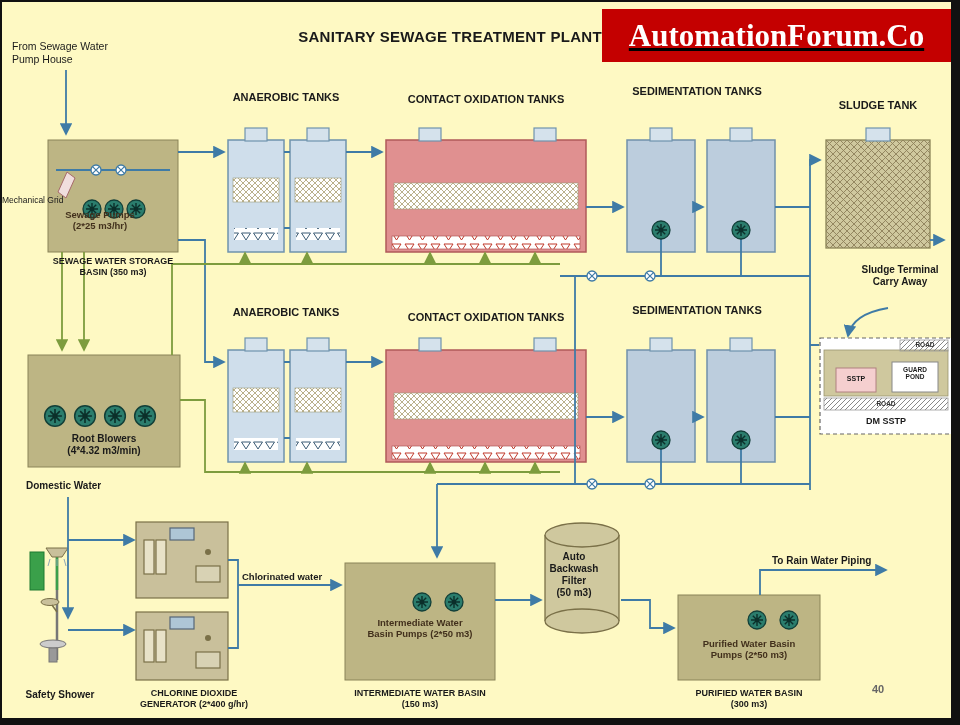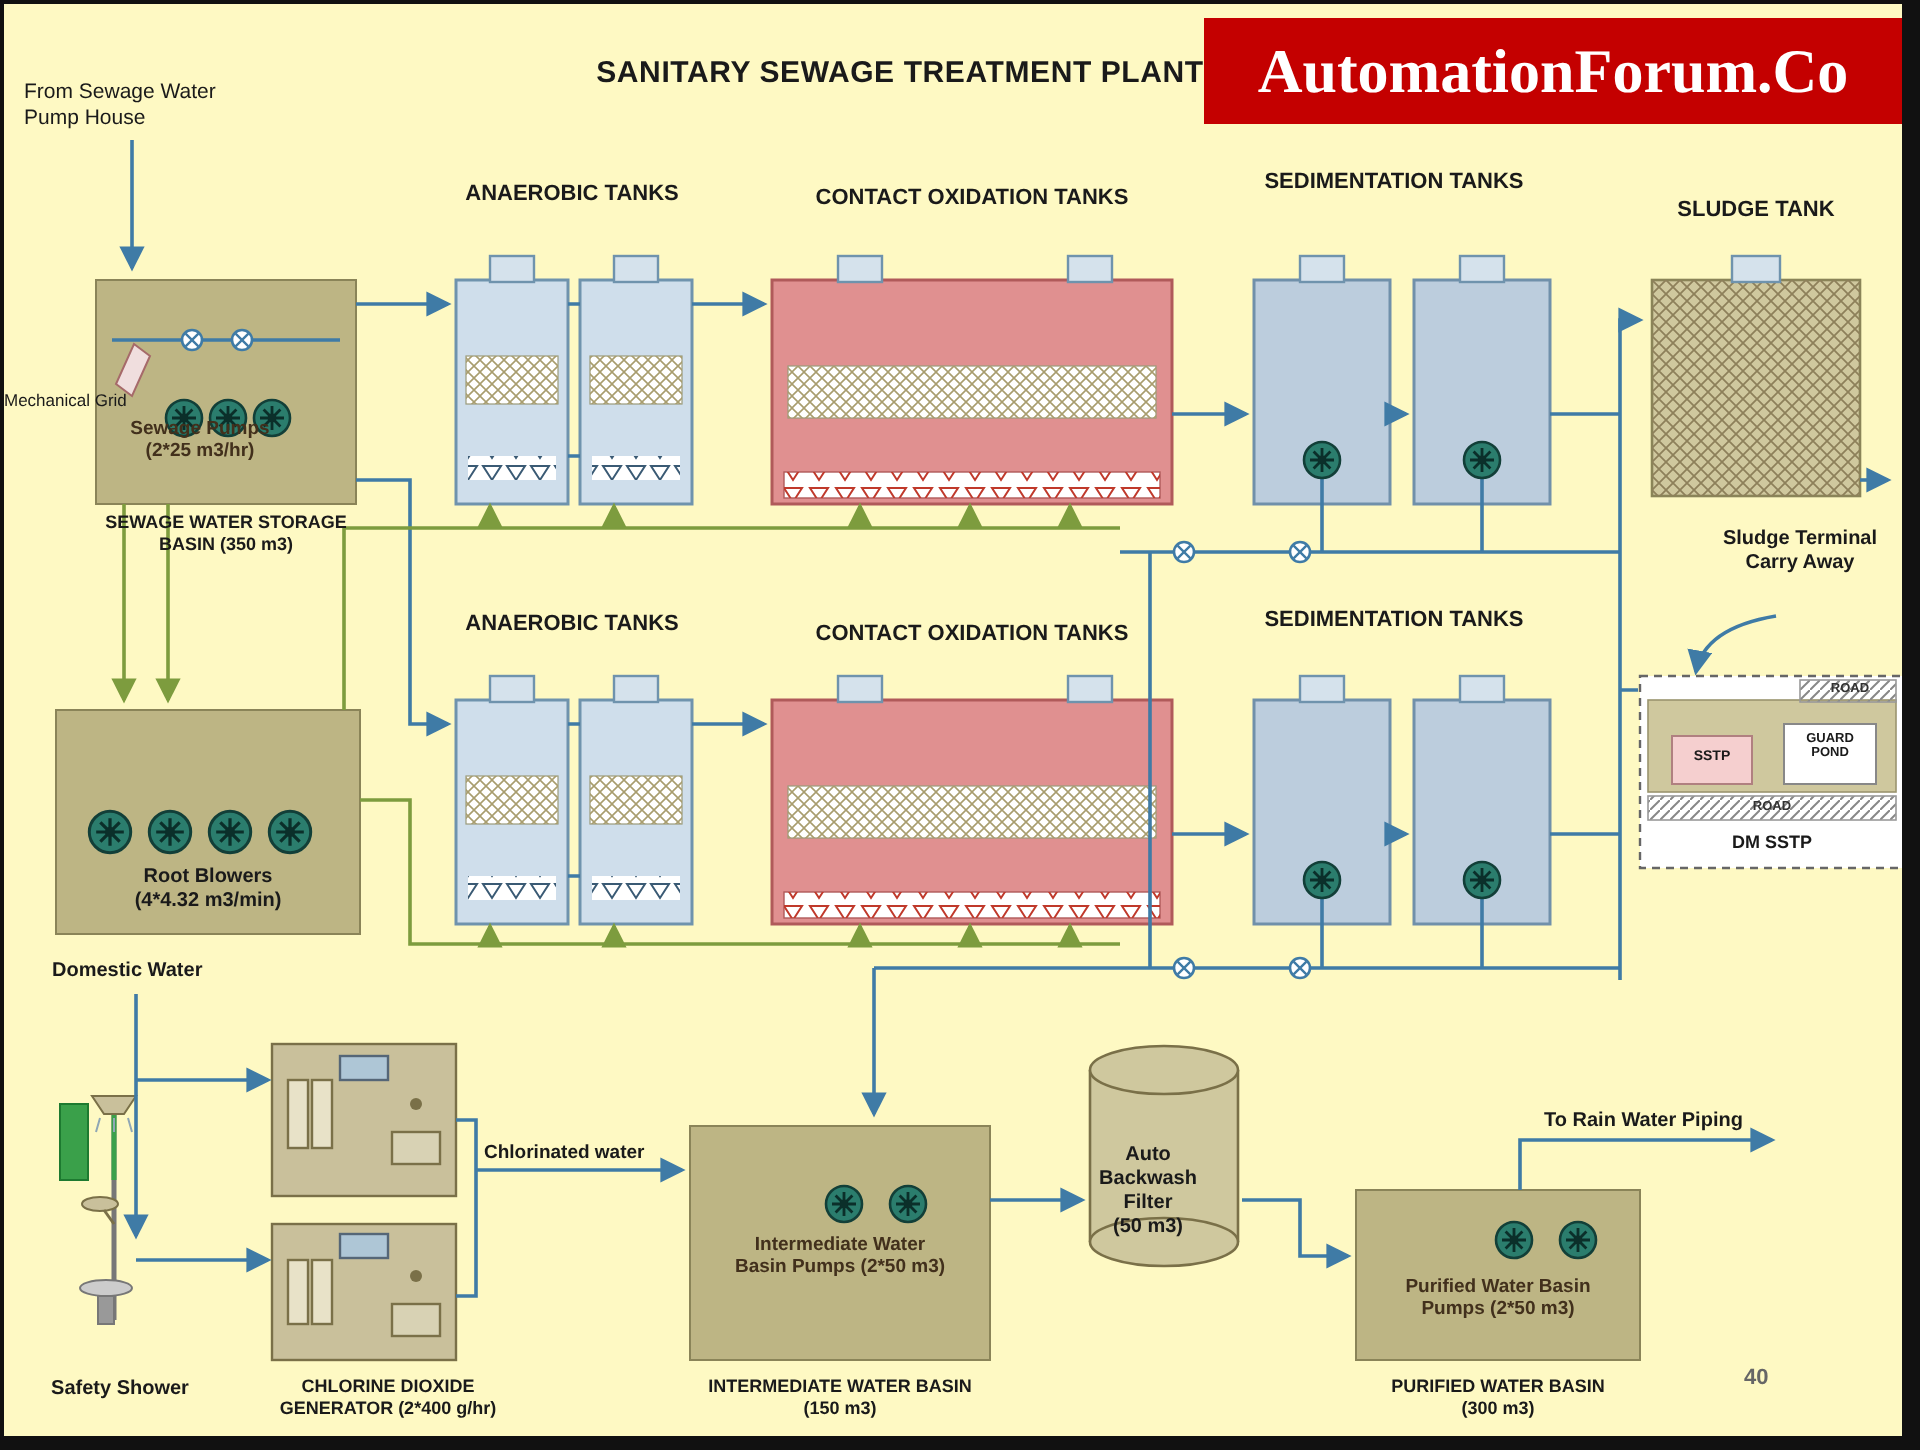--- a/index.html
+++ b/index.html
@@ -3,21 +3,21 @@
 <meta charset="utf-8">
 <style>
   html,body{margin:0;padding:0;background:#dddddd;}
   #canvas{position:relative;width:960px;height:725px;background:#fef9c3;overflow:hidden;
           font-family:"Liberation Sans",sans-serif;}
   .lbl{position:absolute;color:#1a1a1a;white-space:pre-line;line-height:1.2;z-index:5;}
   .b{font-weight:bold;}
   .c{text-align:center;}
   .frame{position:absolute;background:#111;z-index:10;}
   #banner{position:absolute;left:602px;top:9px;width:349px;height:53px;background:#c40000;
-          display:flex;align-items:center;justify-content:center;z-index:6;}
+          display:flex;align-items:center;justify-content:center;z-index:6;text-decoration:underline;}
   #banner .brand{font-family:"Liberation Serif",serif;font-weight:bold;font-size:31px;color:#ffffff;}
   svg{position:absolute;left:0;top:0;z-index:2;}
 </style>
 </head>
 <body>
 
 <div id="canvas">
 
   <svg width="960" height="725" viewBox="0 0 960 725">
     <defs>
@@ -284,21 +284,21 @@
   <div class="lbl b c" style="left:8px;top:689px;width:104px;font-size:10px">Safety Shower</div>
   <div class="lbl b c" style="left:120px;top:688px;width:148px;font-size:9px">CHLORINE DIOXIDE
 GENERATOR (2*400 g/hr)</div>
   <div class="lbl b" style="left:242px;top:571px;width:100px;font-size:9.5px">Chlorinated water</div>
 
   <div class="lbl b c" style="left:349px;top:617px;width:142px;font-size:9.5px;color:#42301c">Intermediate Water
 Basin Pumps (2*50 m3)</div>
   <div class="lbl b c" style="left:318px;top:688px;width:204px;font-size:9px">INTERMEDIATE WATER BASIN
 (150 m3)</div>
 
-  <div class="lbl b c" style="left:546px;top:572px;width:56px;font-size:10px">Auto
+  <div class="lbl b c" style="left:546px;top:551px;width:56px;font-size:10px">Auto
 Backwash
 Filter
 (50 m3)</div>
 
   <div class="lbl b c" style="left:680px;top:638px;width:138px;font-size:9.5px;color:#42301c">Purified Water Basin
 Pumps (2*50 m3)</div>
   <div class="lbl b c" style="left:652px;top:688px;width:194px;font-size:9px">PURIFIED WATER BASIN
 (300 m3)</div>
 
   <div class="lbl b" style="left:772px;top:555px;width:140px;font-size:10px">To Rain Water Piping</div>

